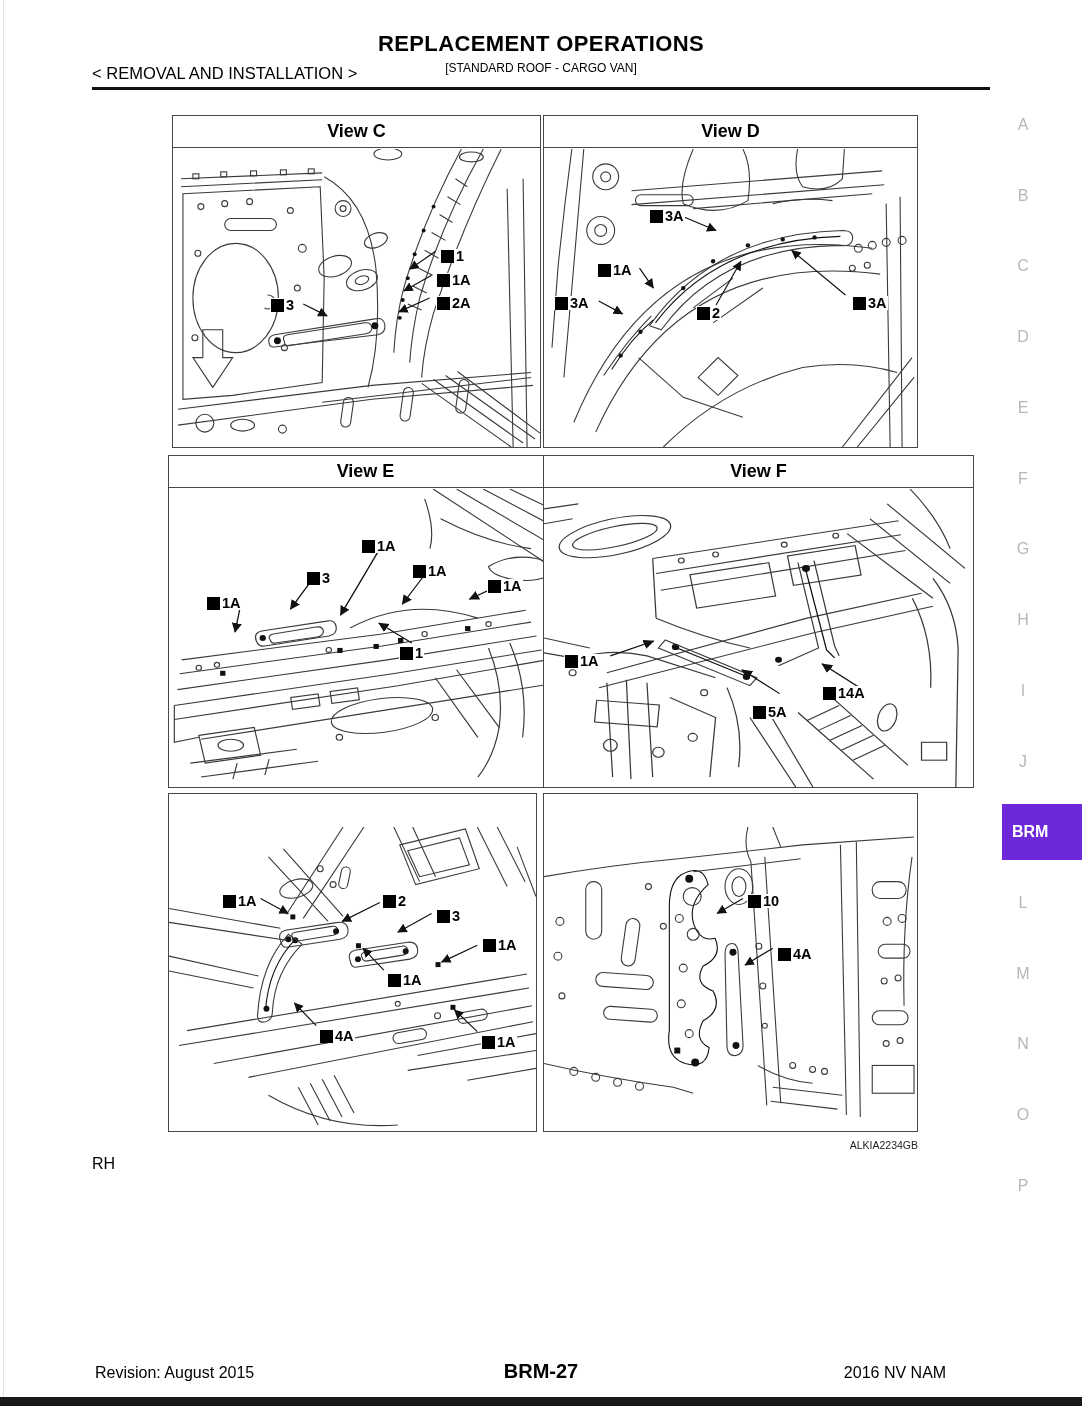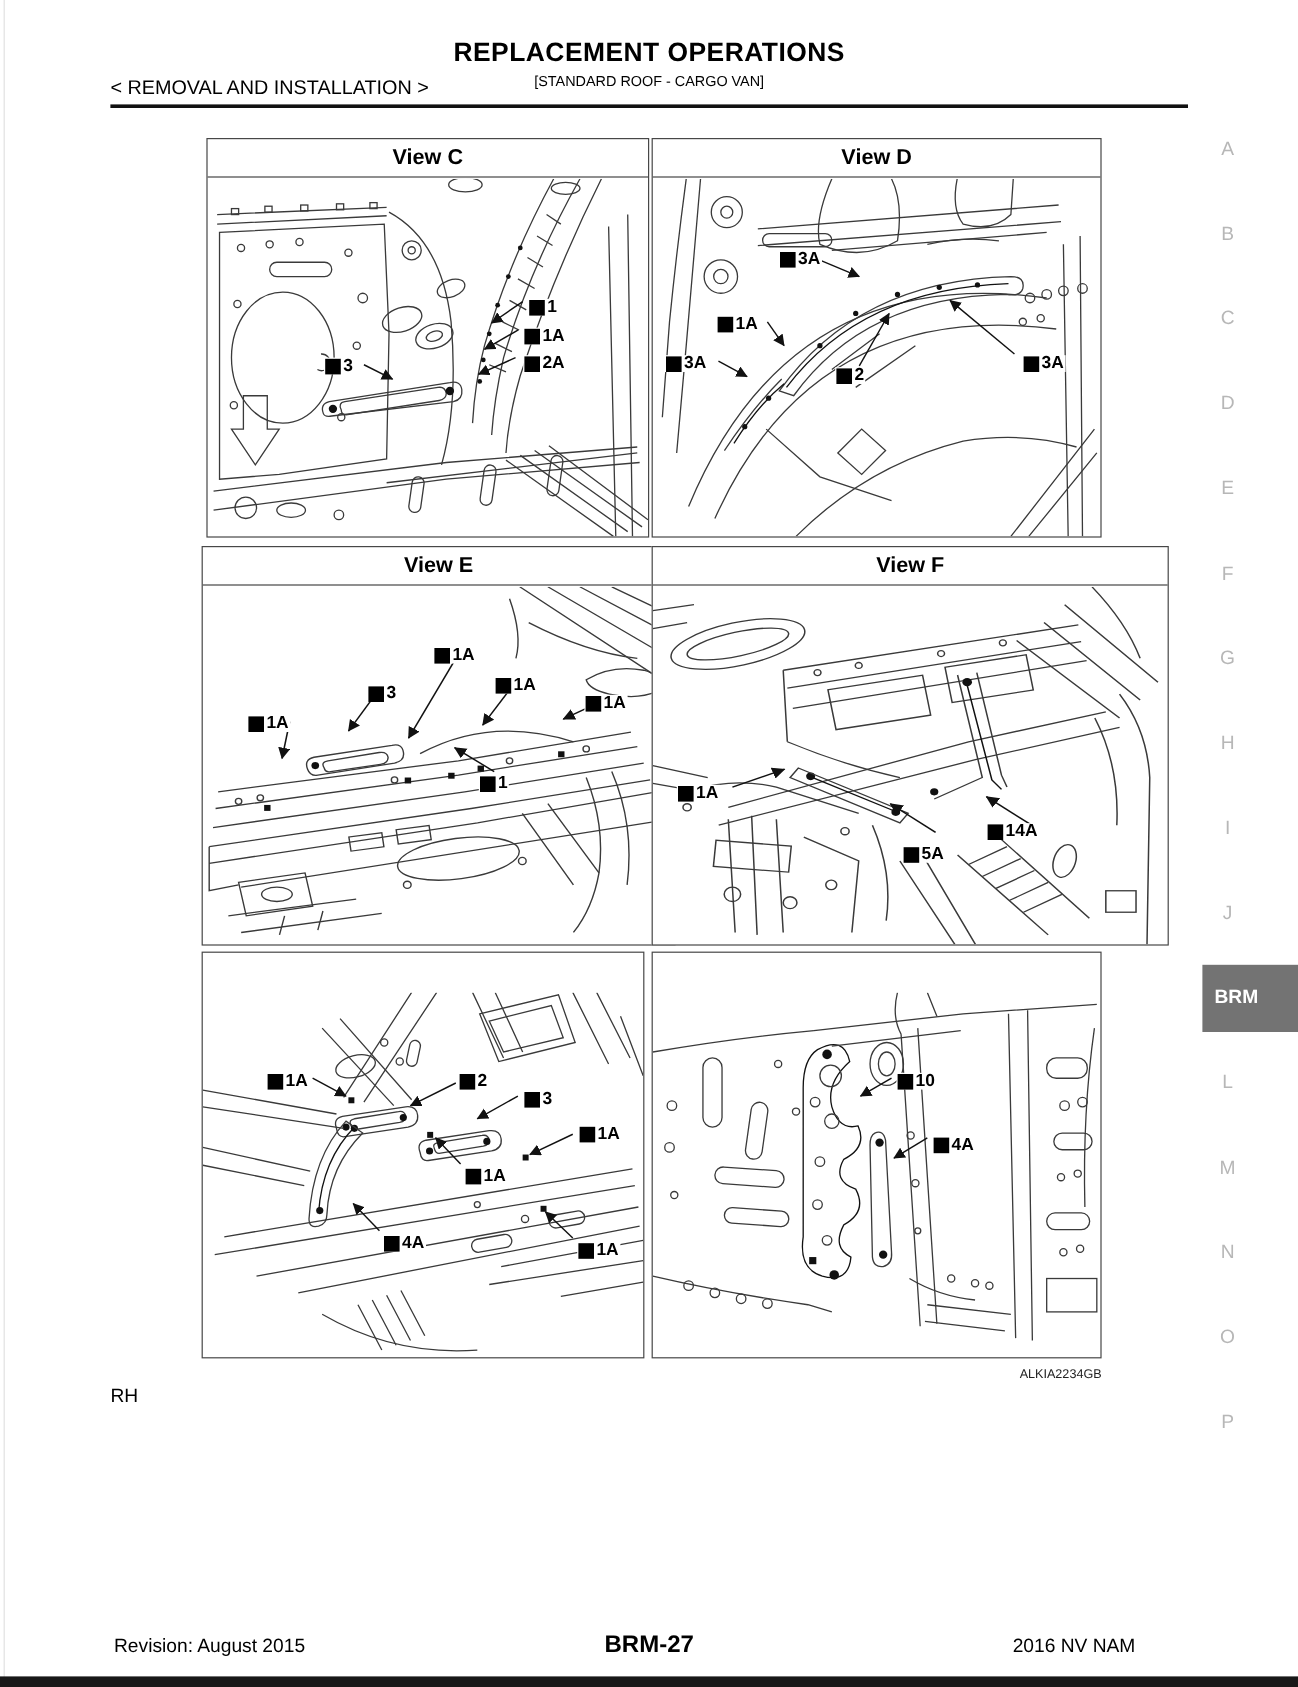--- a/index.html
+++ b/index.html
@@ -28,21 +28,21 @@
   .callout{position:absolute;display:flex;align-items:center;white-space:nowrap;
     font-size:14.5px;font-weight:bold;line-height:14px;z-index:5;background:#fff;padding:0 1px;}
   .callout .sq{display:inline-block;width:13px;height:13px;background:#000;margin-right:2px;}
   
   .fig-code{position:absolute;top:1139px;left:660px;width:258px;text-align:right;font-size:10.5px;color:#222;}
   .side-label{position:absolute;top:1155px;left:92px;font-size:16px;}
   
   .sidebar{position:absolute;top:0;right:0;width:92px;height:1406px;}
   .sb-item{position:absolute;left:21px;width:24px;text-align:center;font-size:16px;
     line-height:24px;color:#b7b7b7;cursor:default;}
-  .sb-item.current{left:12px;width:80px;height:56px;background:#737373;color:#fff;
+  .sb-item.current{left:12px;width:80px;height:56px;background:#6d28d9;color:#fff;
     font-weight:bold;font-size:16px;line-height:56px;text-align:left;padding-left:10px;box-sizing:border-box;}
   
   .ftr-rev{position:absolute;top:1364px;left:95px;font-size:16px;}
   .ftr-page{position:absolute;top:1360px;left:92px;width:898px;text-align:center;font-size:20px;font-weight:bold;}
   .ftr-model{position:absolute;top:1364px;left:800px;width:190px;text-align:center;font-size:16px;}
   .bottom-bar{position:absolute;top:1397px;left:0;width:1082px;height:9px;background:#181818;}
 </style>
 </head>
 <body>
 

